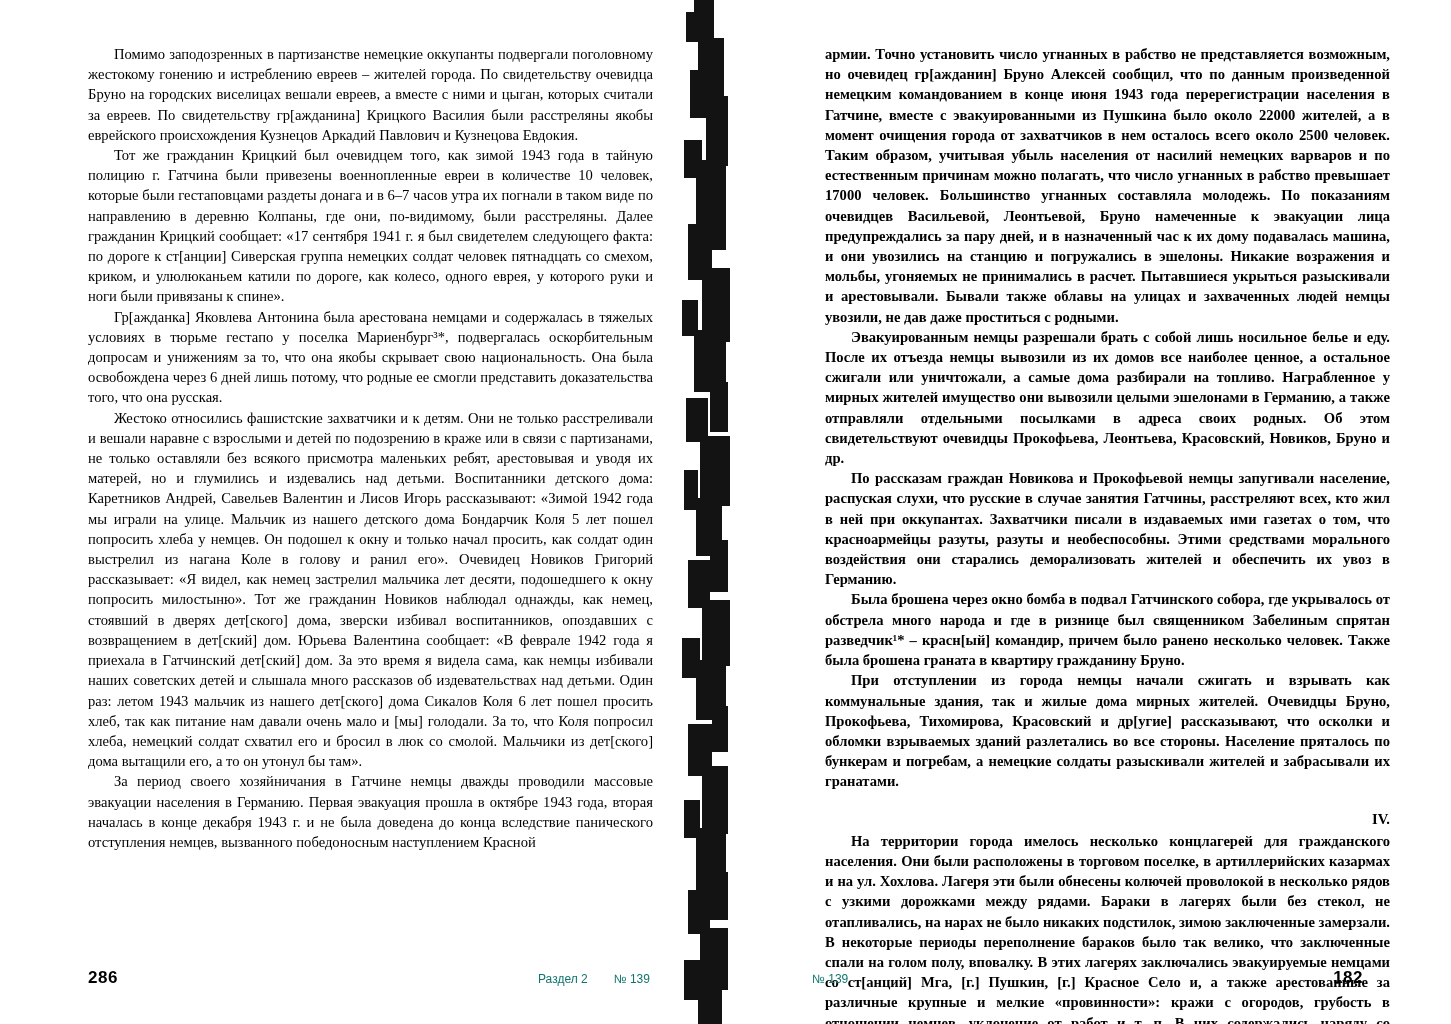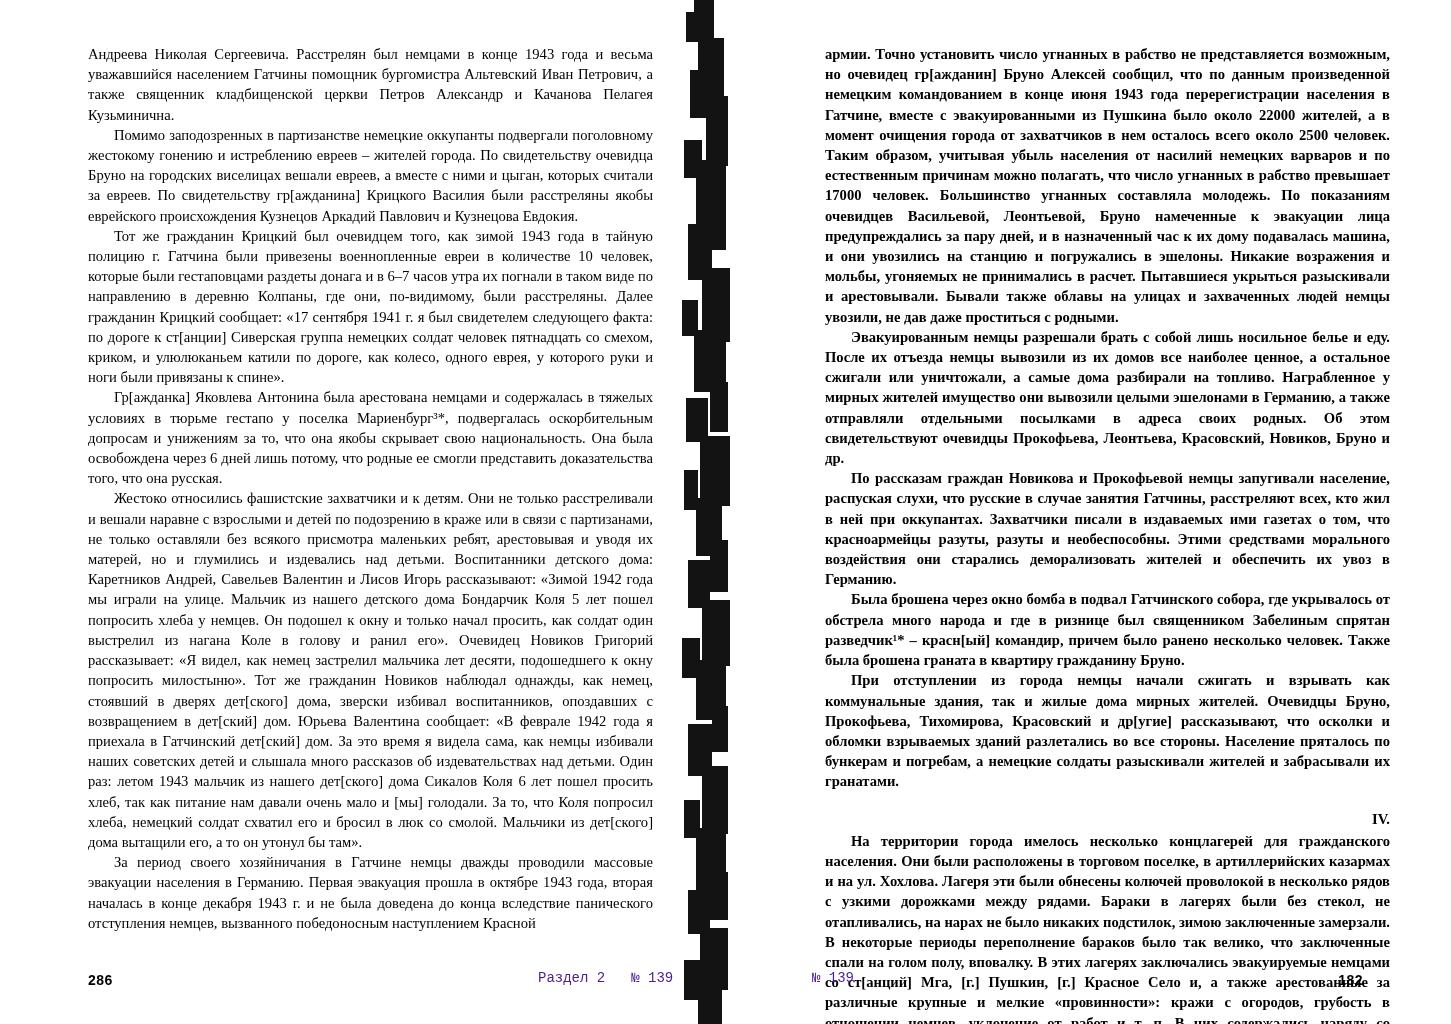--- a/index.html
+++ b/index.html
@@ -55,45 +55,44 @@
     position: absolute;
     background: #131313;
   }
 
   
   .folio {
     position: absolute;
     bottom: 36px;
     font-family: "Liberation Sans", sans-serif;
     font-weight: bold;
-    font-size: 14px;
+    font-size: 17px;
     letter-spacing: 0.5px;
     color: #000;
   }
   .folio-left  { left: 88px; }
   .folio-right { right: 88px; }
 
   .runhead {
     position: absolute;
     bottom: 38px;
-    font-family: Liberation Mono, monospace;
-    font-size: 14px;
-    color: #4c1d95;
+    font-family: Liberation Sans, sans-serif;
+    font-size: 12px;
+    color: #0f766e;
   }
   .runhead-left  { left: 538px; }
   .runhead-left .sec { margin-right: 26px; }
   .runhead-right { left: 812px; }
 </style>
 </head>
 <body>
 
 <div class="page">
 
   <div class="col col-left">
-    <p class="noind">Андреева Николая Сергеевича. Расстрелян был немцами в конце 1943 года и весьма уважавшийся населением Гатчины помощник бургомистра Альтевский Иван Петрович, а также священник кладбищенской церкви Петров Александр и Качанова Пелагея Кузьминична.</p>
     <p>Помимо заподозренных в партизанстве немецкие оккупанты подвергали поголовному жестокому гонению и истреблению евреев – жителей города. По свидетельству очевидца Бруно на городских виселицах вешали евреев, а вместе с ними и цыган, которых считали за евреев. По свидетельству гр[ажданина] Крицкого Василия были расстреляны якобы еврейского происхождения Кузнецов Аркадий Павлович и Кузнецова Евдокия.</p>
     <p>Тот же гражданин Крицкий был очевидцем того, как зимой 1943 года в тайную полицию г. Гатчина были привезены военнопленные евреи в количестве 10 человек, которые были гестаповцами раздеты донага и в 6–7 часов утра их погнали в таком виде по направлению в деревню Колпаны, где они, по-видимому, были расстреляны. Далее гражданин Крицкий сообщает: «17 сентября 1941 г. я был свидетелем следующего факта: по дороге к ст[анции] Сиверская группа немецких солдат человек пятнадцать со смехом, криком, и улюлюканьем катили по дороге, как колесо, одного еврея, у которого руки и ноги были привязаны к спине».</p>
     <p>Гр[ажданка] Яковлева Антонина была арестована немцами и содержалась в тяжелых условиях в тюрьме гестапо у поселка Мариенбург³*, подвергалась оскорбительным допросам и унижениям за то, что она якобы скрывает свою национальность. Она была освобождена через 6 дней лишь потому, что родные ее смогли представить доказательства того, что она русская.</p>
     <p>Жестоко относились фашистские захватчики и к детям. Они не только расстреливали и вешали наравне с взрослыми и детей по подозрению в краже или в связи с партизанами, не только оставляли без всякого присмотра маленьких ребят, арестовывая и уводя их матерей, но и глумились и издевались над детьми. Воспитанники детского дома: Каретников Андрей, Савельев Валентин и Лисов Игорь рассказывают: «Зимой 1942 года мы играли на улице. Мальчик из нашего детского дома Бондарчик Коля 5 лет пошел попросить хлеба у немцев. Он подошел к окну и только начал просить, как солдат один выстрелил из нагана Коле в голову и ранил его». Очевидец Новиков Григорий рассказывает: «Я видел, как немец застрелил мальчика лет десяти, подошедшего к окну попросить милостыню». Тот же гражданин Новиков наблюдал однажды, как немец, стоявший в дверях дет[ского] дома, зверски избивал воспитанников, опоздавших с возвращением в дет[ский] дом. Юрьева Валентина сообщает: «В феврале 1942 года я приехала в Гатчинский дет[ский] дом. За это время я видела сама, как немцы избивали наших советских детей и слышала много рассказов об издевательствах над детьми. Один раз: летом 1943 мальчик из нашего дет[ского] дома Сикалов Коля 6 лет пошел просить хлеб, так как питание нам давали очень мало и [мы] голодали. За то, что Коля попросил хлеба, немецкий солдат схватил его и бросил в люк со смолой. Мальчики из дет[ского] дома вытащили его, а то он утонул бы там».</p>
     <p>За период своего хозяйничания в Гатчине немцы дважды проводили массовые эвакуации населения в Германию. Первая эвакуация прошла в октябре 1943 года, вторая началась в конце декабря 1943 г. и не была доведена до конца вследствие панического отступления немцев, вызванного победоносным наступлением Красной</p>
   </div>
 
   <div class="spine">
     <div class="blot" style="left:18px;  top:0px;   width:20px; height:42px;"></div>
     <div class="blot" style="left:10px;  top:12px;  width:13px; height:30px;"></div>

